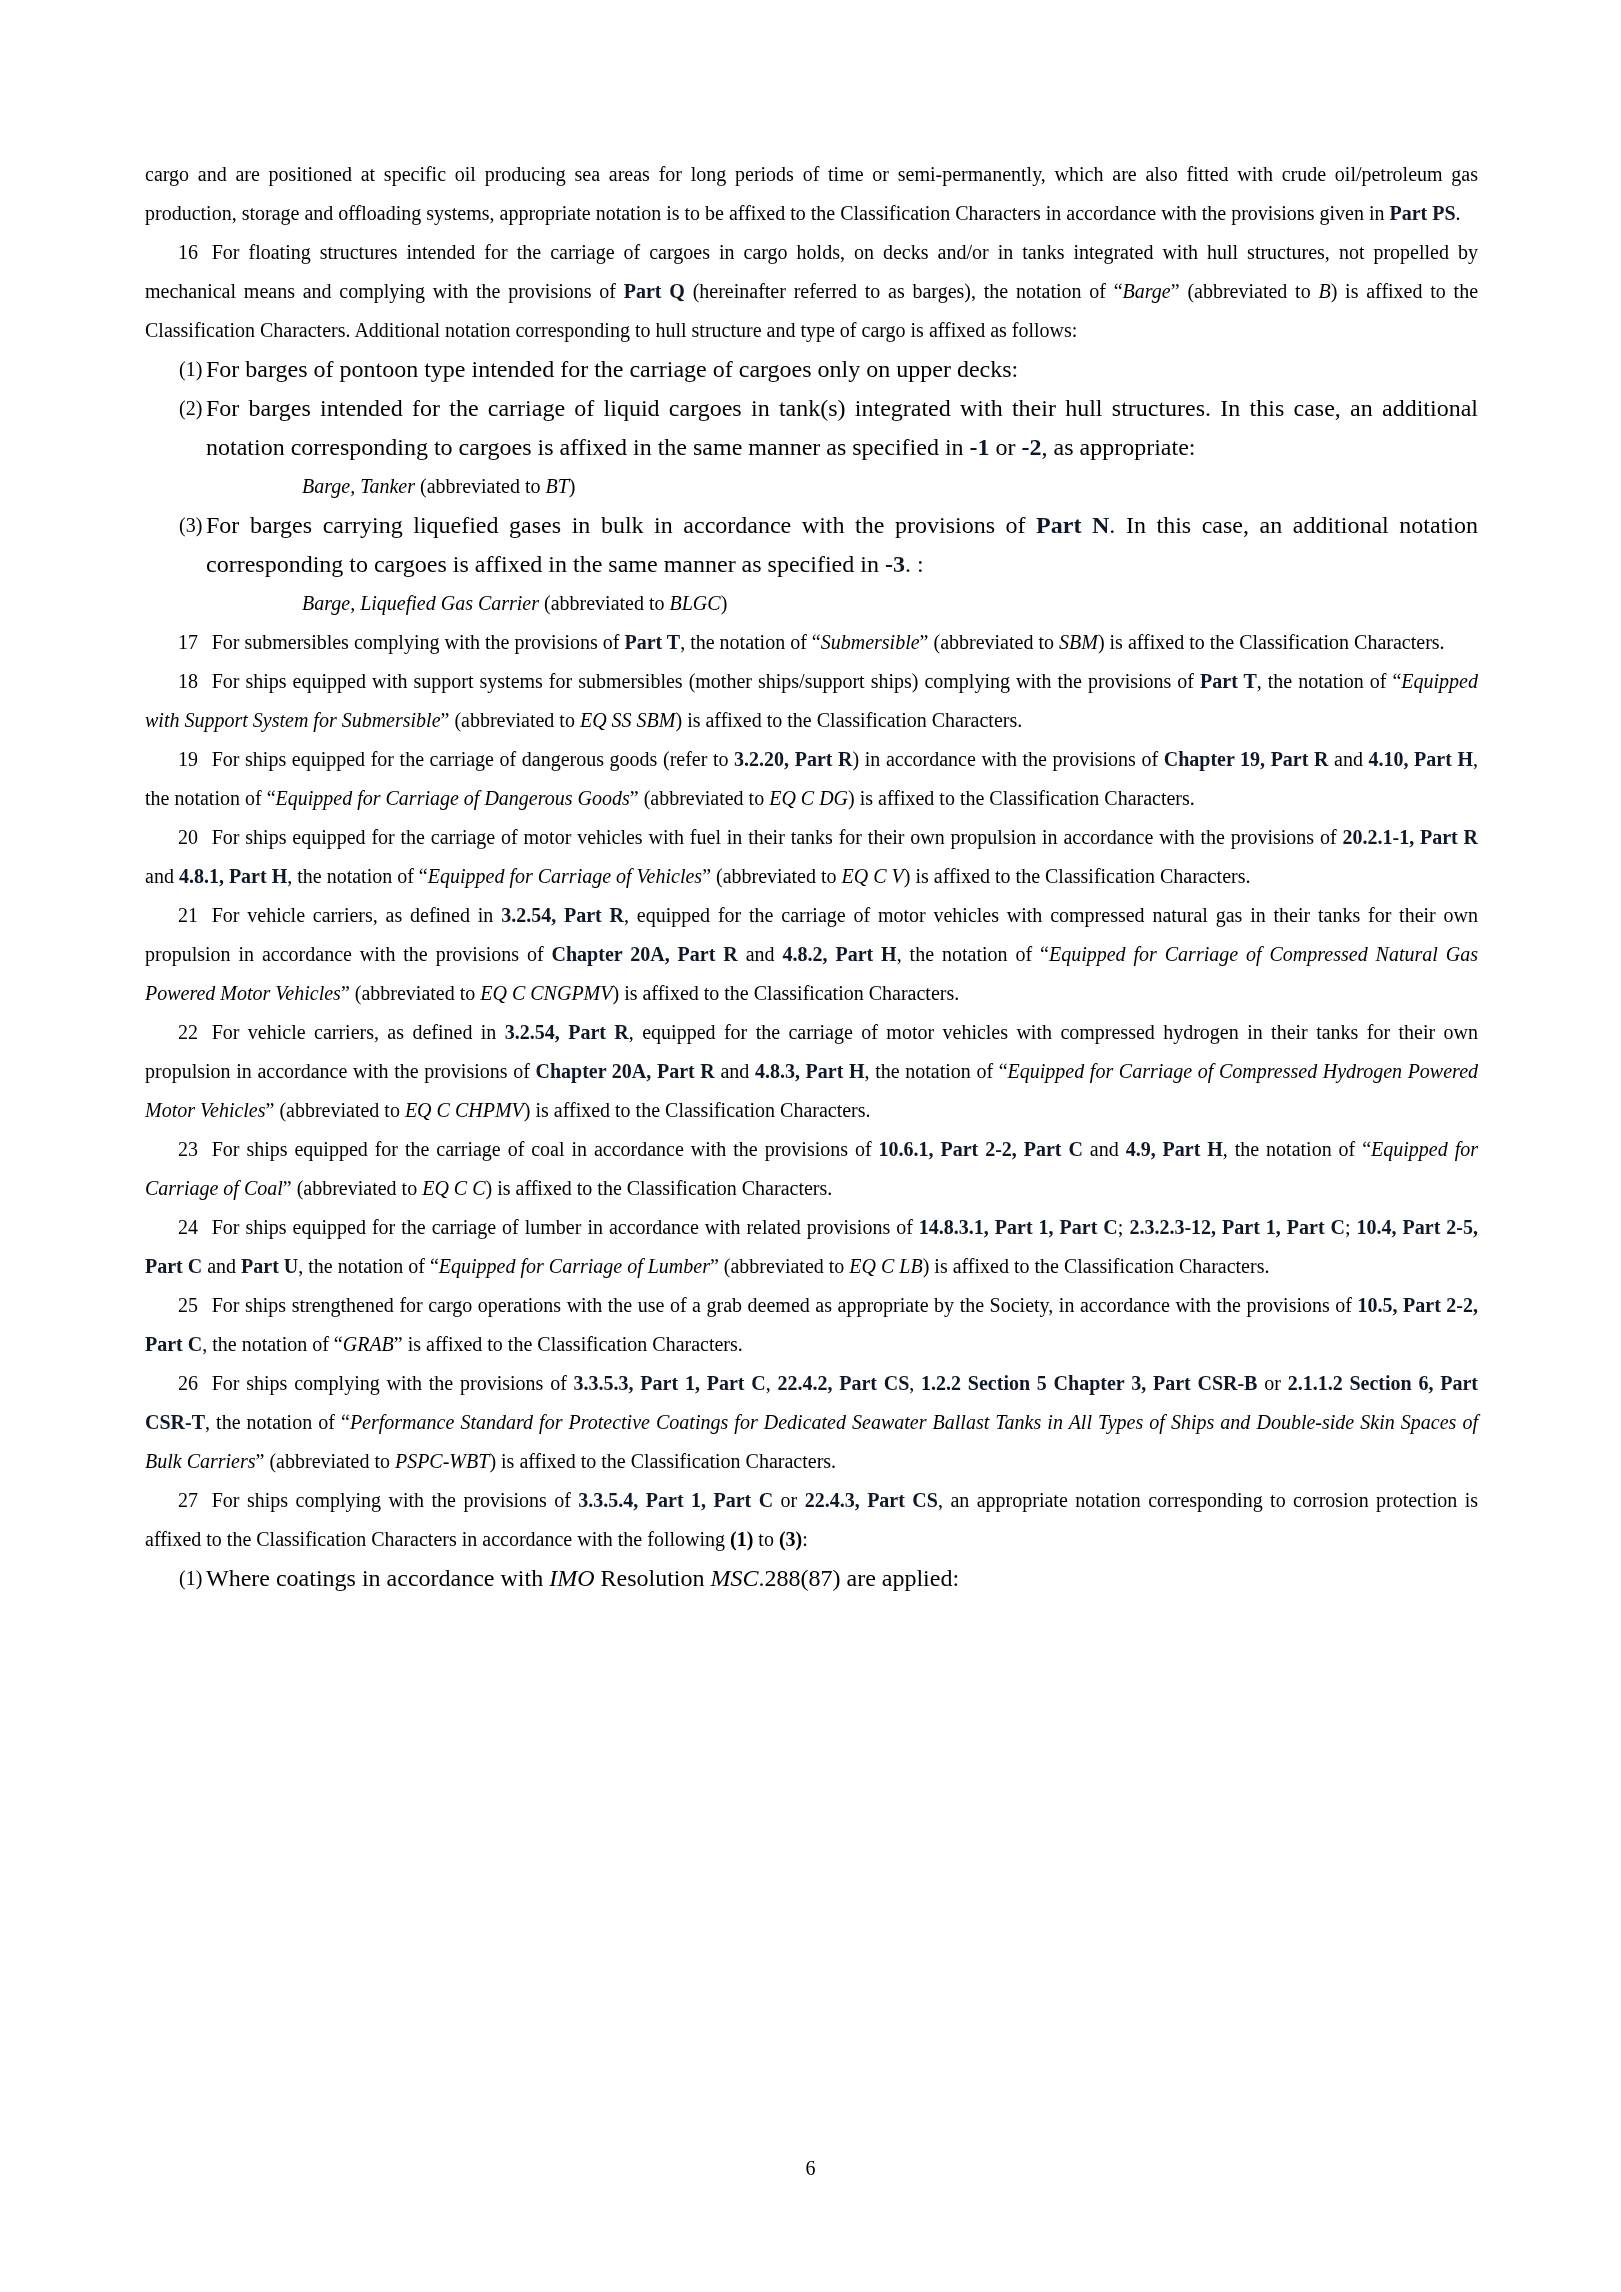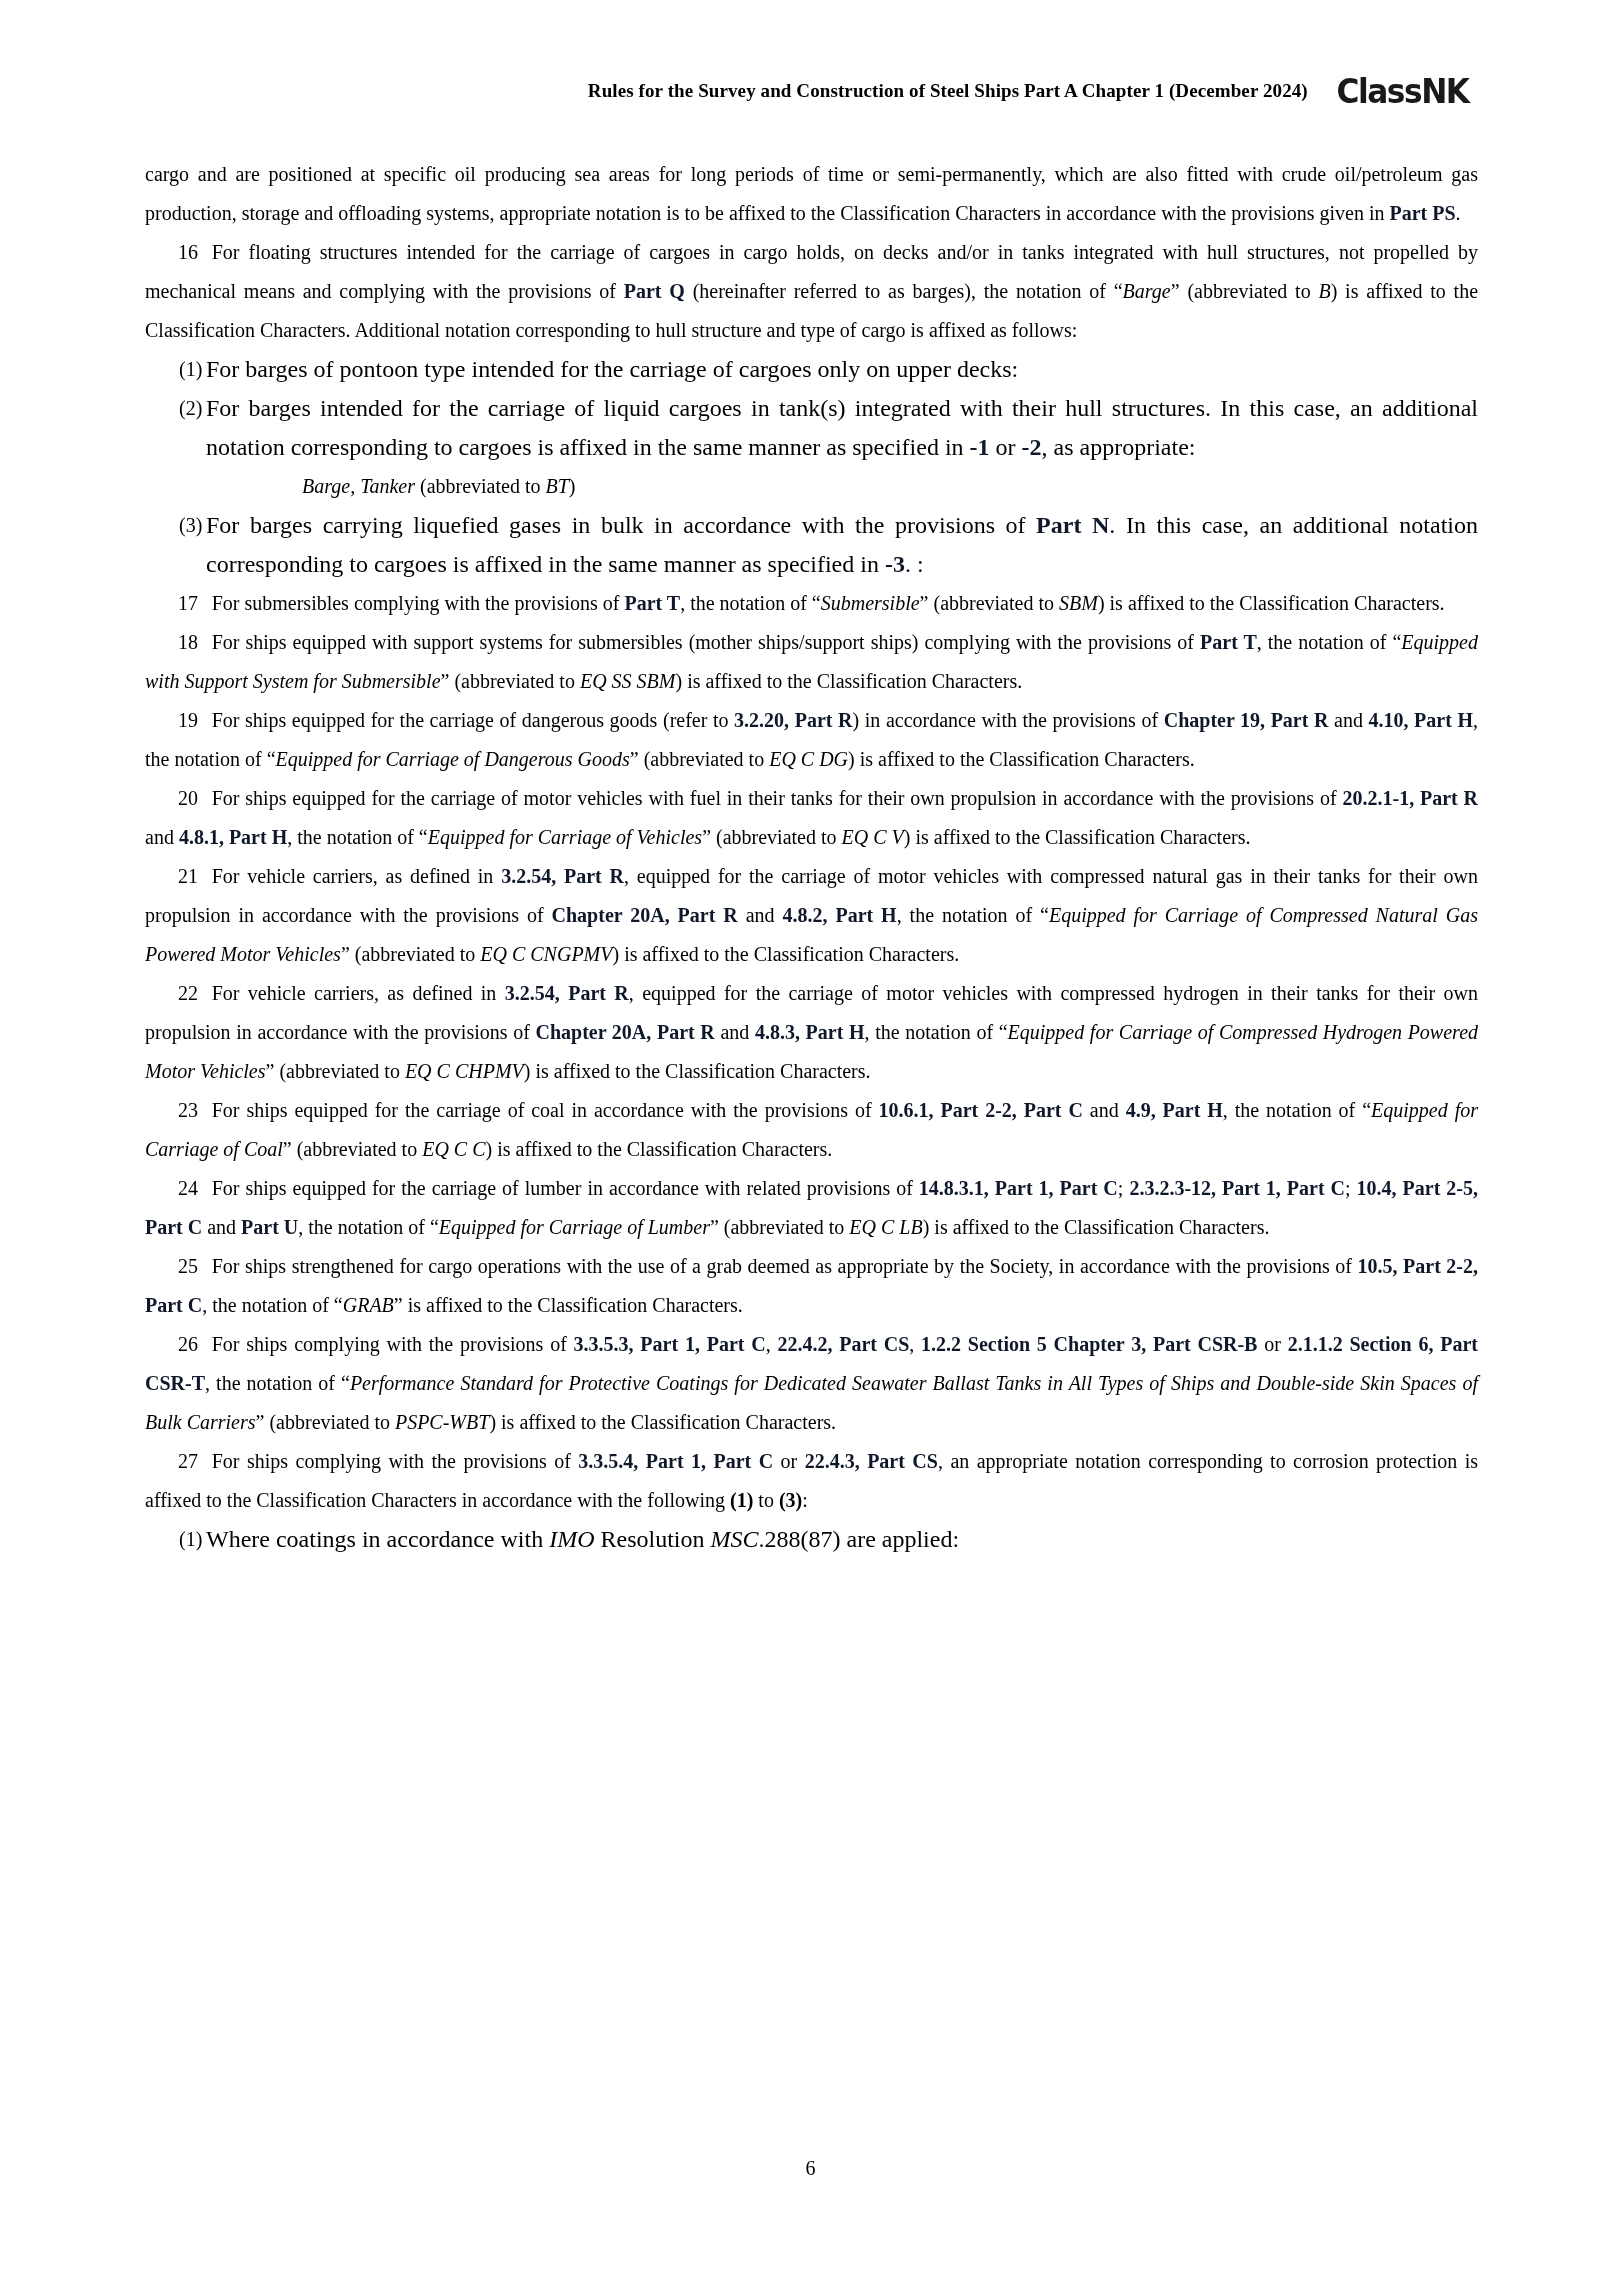--- a/index.html
+++ b/index.html
@@ -126,24 +126,20 @@
     text-align: center;
     font-size: 20px;
     color: #000;
   }
 </style>
 </head>
 <body>
 
 <div class="page">
 
-  <div class="page-header">
-    <div class="header-title">Rules for the Survey and Construction of Steel Ships Part A Chapter 1 (December 2024)</div>
-    <div class="classnk-logo">ClassNK</div>
-  </div>
 
   <div class="content">
 
     <p class="para"><span>cargo and are positioned at specific oil producing sea areas for long periods of time or semi-permanently, which are also fitted with crude oil/petroleum gas production, storage and offloading systems, appropriate notation is to be affixed to the Classification Characters in accordance with the provisions given in </span><span class="lnk">Part PS</span><span>.</span></p>
 
     <p class="para para-num"><span class="num">16</span><span class="gap"></span><span>For floating structures intended for the carriage of cargoes in cargo holds, on decks and/or in tanks integrated with hull structures, not propelled by mechanical means and complying with the provisions of </span><span class="lnk">Part Q</span><span> (hereinafter referred to as barges), the notation of “</span><span class="it">Barge</span><span>” (abbreviated to </span><span class="it">B</span><span>) is affixed to the Classification Characters. Additional notation corresponding to hull structure and type of cargo is affixed as follows:</span></p>
 
     <div class="listitem">
       <div class="marker">(1)</div>
       <div class="itembody"><span>For barges of pontoon type intended for the carriage of cargoes only on upper decks:</span></div>
@@ -152,20 +148,21 @@
     <div class="listitem">
       <div class="marker">(2)</div>
       <div class="itembody"><span>For barges intended for the carriage of liquid cargoes in tank(s) integrated with their hull structures. In this case, an additional notation corresponding to cargoes is affixed in the same manner as specified in </span><span class="lnk">-1</span><span> or </span><span class="lnk">-2</span><span>, as appropriate:</span></div>
     </div>
     <p class="notation"><span class="it">Barge, Tanker</span><span> (abbreviated to </span><span class="it">BT</span><span>)</span></p>
 
     <div class="listitem">
       <div class="marker">(3)</div>
       <div class="itembody"><span>For barges carrying liquefied gases in bulk in accordance with the provisions of </span><span class="lnk">Part N</span><span>. In this case, an additional notation corresponding to cargoes is affixed in the same manner as specified in </span><span class="lnk">-3</span><span>. :</span></div>
     </div>
+    <p class="notation"><span class="it">Barge, Liquefied Gas Carrier</span><span> (abbreviated to </span><span class="it">BLGC</span><span>)</span></p>
 
     <p class="para para-num"><span class="num">17</span><span class="gap"></span><span>For submersibles complying with the provisions of </span><span class="lnk">Part T</span><span>, the notation of “</span><span class="it">Submersible</span><span>” (abbreviated to </span><span class="it">SBM</span><span>) is affixed to the Classification Characters.</span></p>
 
     <p class="para para-num"><span class="num">18</span><span class="gap"></span><span>For ships equipped with support systems for submersibles (mother ships/support ships) complying with the provisions of </span><span class="lnk">Part T</span><span>, the notation of “</span><span class="it">Equipped with Support System for Submersible</span><span>” (abbreviated to </span><span class="it">EQ SS SBM</span><span>) is affixed to the Classification Characters.</span></p>
 
     <p class="para para-num"><span class="num">19</span><span class="gap"></span><span>For ships equipped for the carriage of dangerous goods (refer to </span><span class="lnk">3.2.20, Part R</span><span>) in accordance with the provisions of </span><span class="lnk">Chapter 19, Part R</span><span> and </span><span class="lnk">4.10, Part H</span><span>, the notation of “</span><span class="it">Equipped for Carriage of Dangerous Goods</span><span>” (abbreviated to </span><span class="it">EQ C DG</span><span>) is affixed to the Classification Characters.</span></p>
 
     <p class="para para-num"><span class="num">20</span><span class="gap"></span><span>For ships equipped for the carriage of motor vehicles with fuel in their tanks for their own propulsion in accordance with the provisions of </span><span class="lnk">20.2.1-1, Part R</span><span> and </span><span class="lnk">4.8.1, Part H</span><span>, the notation of “</span><span class="it">Equipped for Carriage of Vehicles</span><span>” (abbreviated to </span><span class="it">EQ C V</span><span>) is affixed to the Classification Characters.</span></p>
 
     <p class="para para-num"><span class="num">21</span><span class="gap"></span><span>For vehicle carriers, as defined in </span><span class="lnk">3.2.54, Part R</span><span>, equipped for the carriage of motor vehicles with compressed natural gas in their tanks for their own propulsion in accordance with the provisions of </span><span class="lnk">Chapter 20A, Part R</span><span> and </span><span class="lnk">4.8.2, Part H</span><span>, the notation of “</span><span class="it">Equipped for Carriage of Compressed Natural Gas Powered Motor Vehicles</span><span>” (abbreviated to </span><span class="it">EQ C CNGPMV</span><span>) is affixed to the Classification Characters.</span></p>

